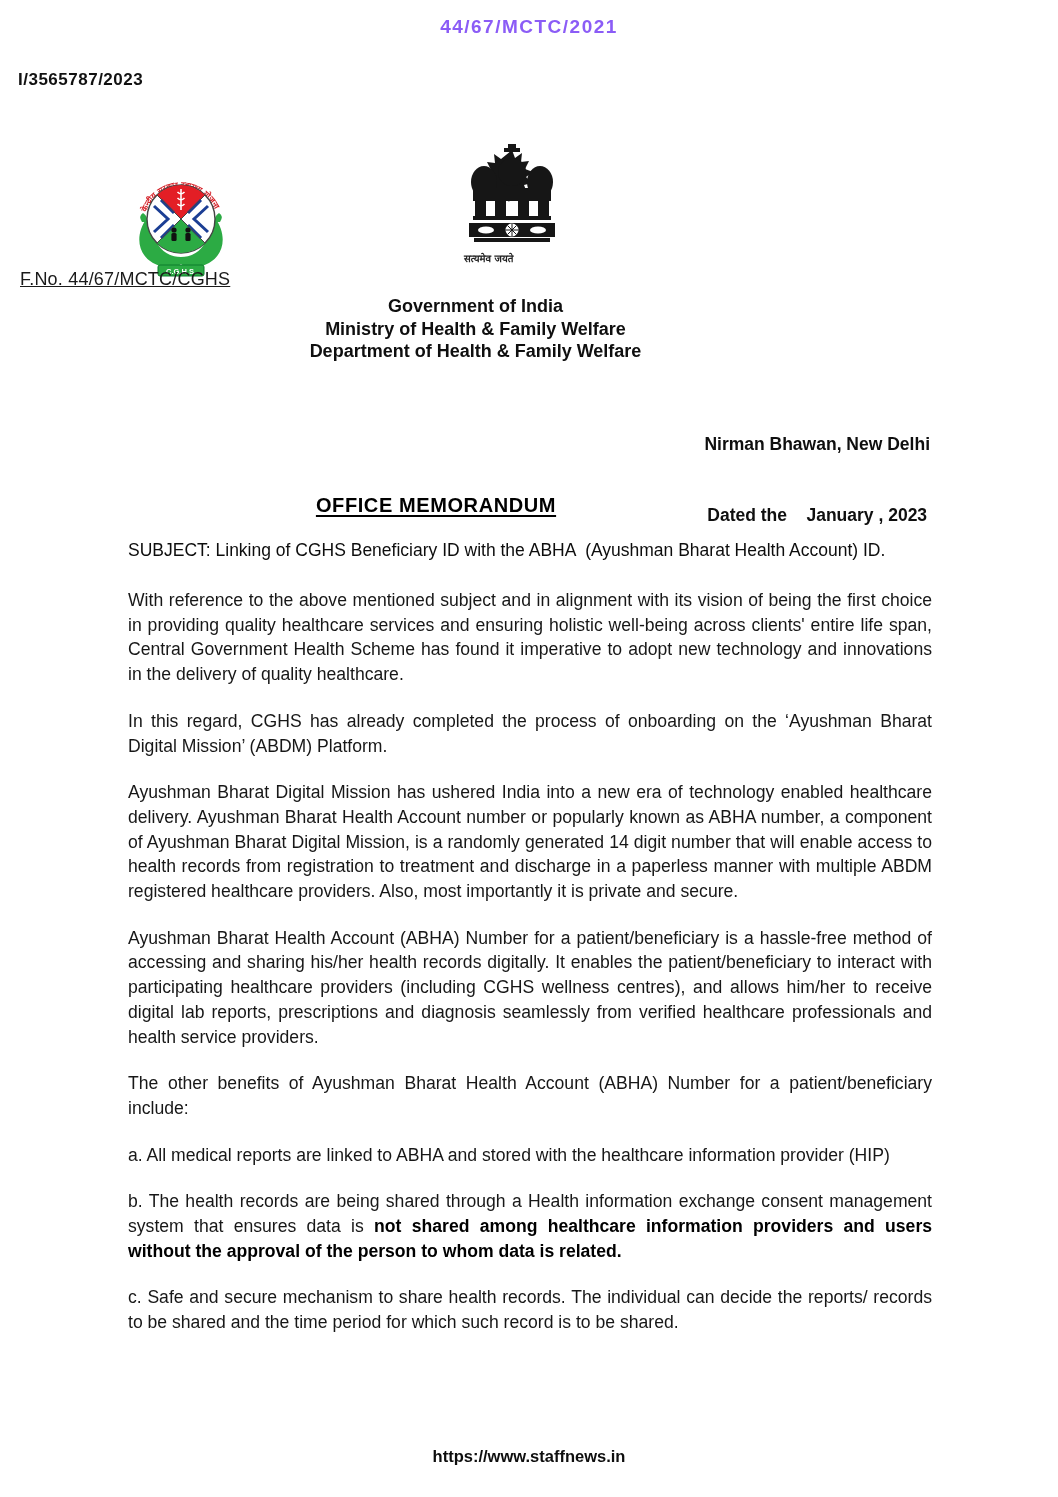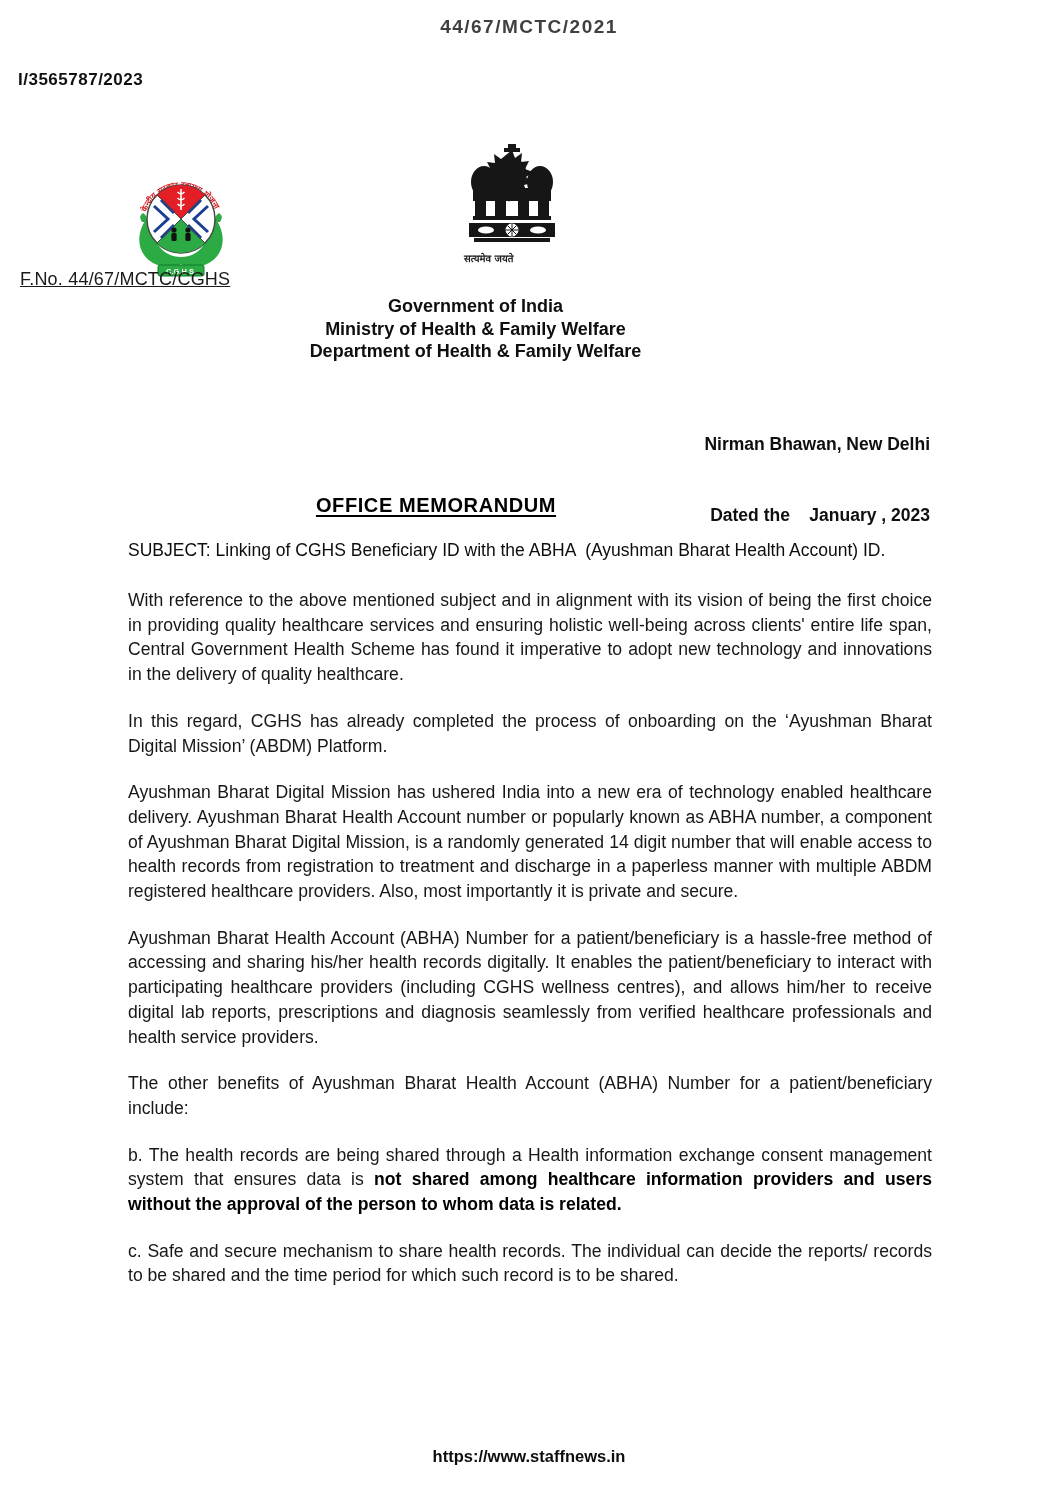--- a/index.html
+++ b/index.html
@@ -5,40 +5,40 @@
   * { margin:0; padding:0; box-sizing:border-box; }
   html,body { background:#ffffff; }
   body {
     width:1058px; height:1497px; position:relative; overflow:hidden;
     font-family:"Liberation Sans","DejaVu Sans",sans-serif; color:#161616;
   }
   .abs { position:absolute; }
 
   .doc-code {
     top:16px; left:0; width:1058px; text-align:center;
-    font-size:19px; font-weight:700; letter-spacing:1.5px; color:#404040;
+    font-size:19px; font-weight:700; letter-spacing:1.5px; color:#8b5cf6;
   }
   .ref-num {
     top:70px; left:18px; font-size:17px; font-weight:700; letter-spacing:0.5px; color:#111;
   }
 
   .cghs-logo { top:156px; left:128px; width:106px; height:122px; }
   .emblem-wrap { top:144px; left:464px; width:100px; text-align:left; }
   .emblem-motto { font-family:"DejaVu Sans",sans-serif; font-size:10px; color:#222; margin-top:1px; font-weight:700; }
 
   .file-number {
     top:269px; left:0; width:1050px; text-align:left;
     font-size:18px; text-decoration:underline; color:#1a1a1a; letter-spacing:0.2px;padding-left:20px;
   }
   .org-block {
     top:295px; left:0; width:951px; text-align:center;
     font-size:18px; font-weight:700; line-height:22.5px; color:#0f0f0f;
   }
   .date-block {
-    top:386px; right:128px; text-align:right;
+    top:386px; right:128px; text-align:center;
     font-size:17.5px; font-weight:700; line-height:23.5px; color:#0f0f0f;
     white-space:pre-wrap;
   }
 
   .memo-heading {
     top:494px; left:0; width:872px; text-align:center;
     font-size:20px; font-weight:700; letter-spacing:0.6px; color:#000;
     text-decoration:underline; text-underline-offset:3px;
   }
   .subject-line {
@@ -159,17 +159,18 @@
 
 <div class="abs memo-heading">OFFICE MEMORANDUM</div>
 <div class="abs subject-line">SUBJECT: Linking of CGHS Beneficiary ID with the ABHA  (Ayushman Bharat Health Account) ID.</div>
 
 <div class="abs body-text">
   <p>With reference to the above mentioned subject and  in alignment with its vision of being the first choice in providing quality healthcare services and ensuring holistic well-being across clients' entire life span, Central Government Health Scheme has found it imperative to adopt new technology and innovations in the delivery of quality healthcare.</p>
   <p>In this regard, CGHS has already completed the process of onboarding on the ‘Ayushman Bharat Digital Mission’ (ABDM) Platform.</p>
   <p>Ayushman Bharat Digital Mission has ushered India into a new era of technology enabled healthcare delivery. Ayushman Bharat Health Account number or popularly known as ABHA number, a component of Ayushman Bharat Digital Mission, is a randomly generated 14 digit number that will enable access to  health records from registration to treatment and discharge in a paperless manner with multiple ABDM registered healthcare providers. Also, most importantly it is private and secure.</p>
   <p>Ayushman Bharat Health Account (ABHA) Number for a patient/beneficiary is a hassle-free method of accessing and sharing his/her health records digitally. It enables the patient/beneficiary to interact with participating healthcare providers (including CGHS wellness centres), and allows him/her to receive digital lab reports, prescriptions and diagnosis seamlessly from verified healthcare professionals and health service providers.</p>
   <p>The other benefits of Ayushman Bharat Health Account (ABHA) Number for a patient/beneficiary include:</p>
+  <p>a. All medical reports are linked to ABHA and stored with the healthcare information provider (HIP)</p>
   <p><span>b. The health records are being shared through a Health information exchange consent management system that ensures data is </span><strong>not shared among healthcare information providers and users without the approval of the person to whom data is related.</strong></p>
   <p>c. Safe and secure mechanism to share health records. The individual can decide the reports/ records to be shared and the time period for which such record is to be shared.</p>
 </div>
 
 <a class="abs footer-url" href="#">https://www.staffnews.in</a>
 
 </body></html>

